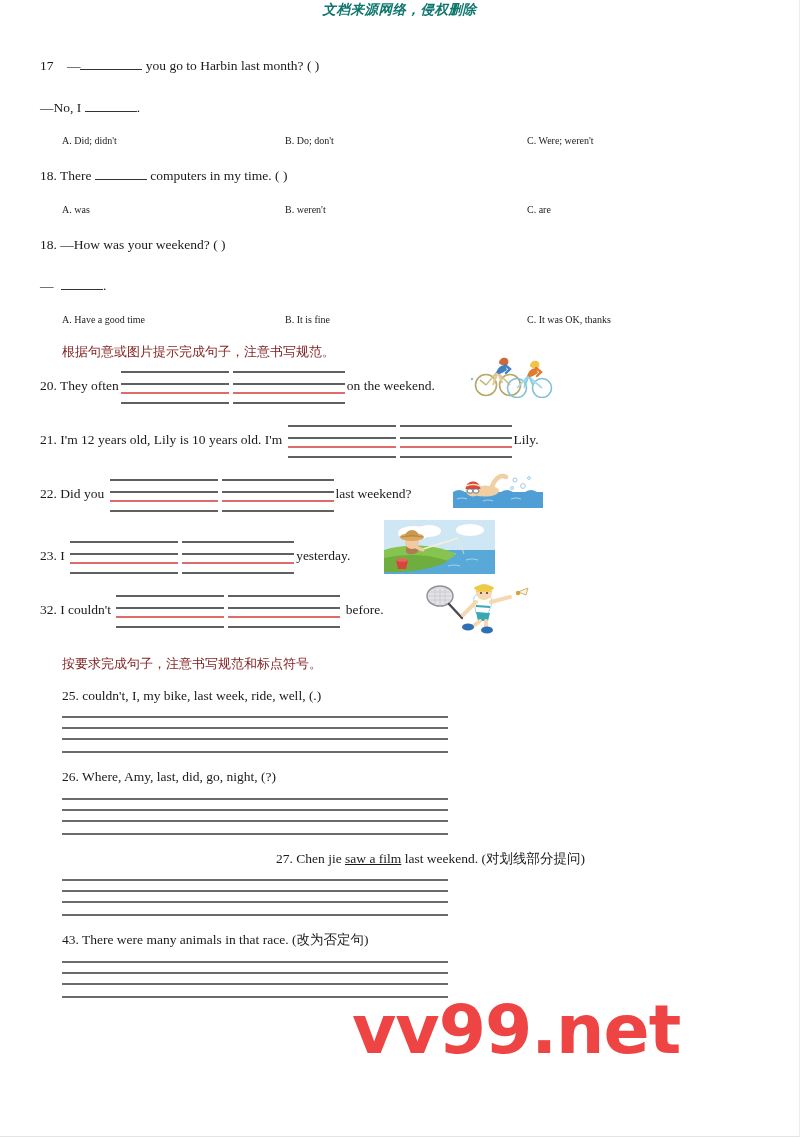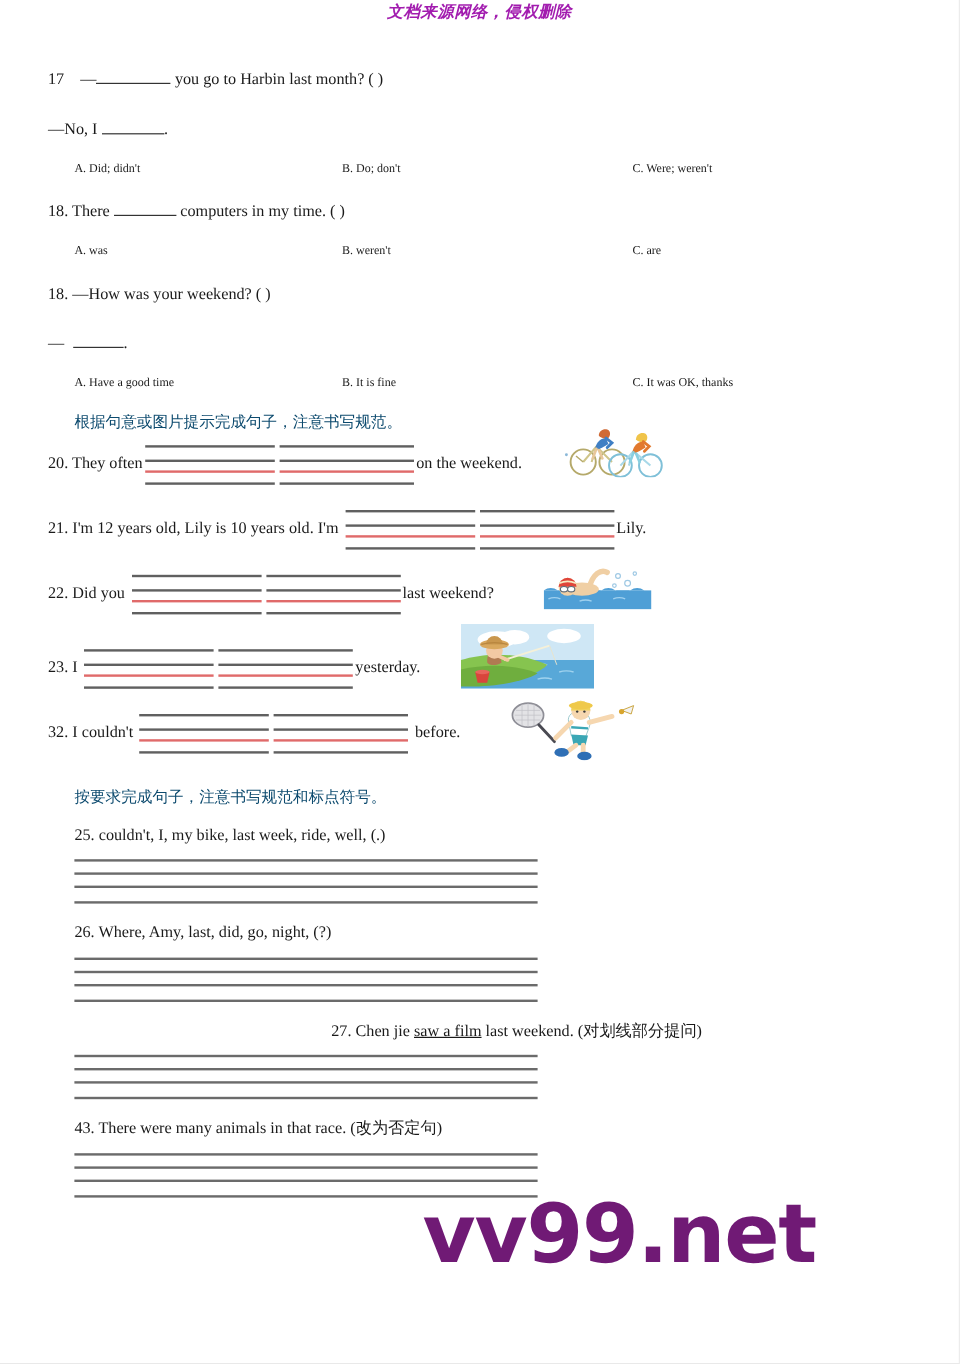--- a/index.html
+++ b/index.html
@@ -22,21 +22,21 @@
     border-right: 1px solid #ececec;
     border-bottom: 1px solid #e4e4e4;
     box-sizing: border-box;
   }
   .page-header {
     text-align: center;
     font-family: "DejaVu Sans", "Liberation Sans", sans-serif;
     font-weight: bold;
     font-style: italic;
     font-size: 13.5px;
-    color: #a21caf;
+    color: #0f766e;
     padding-top: 1px;
     letter-spacing: 0.5px;
   }
   .content {
     position: relative;
     padding: 0 0 0 0;
     z-index: 2;
   }
   .q {
     position: relative;
@@ -47,21 +47,21 @@
   }
   .stem {
     padding-left: 62px;
     font-size: 13.5px;
     line-height: 1.3;
   }
   .section-title {
     padding-left: 62px;
     font-family: "DejaVu Sans", "Liberation Sans", sans-serif;
     font-size: 13px;
-    color: #0c4a6e;
+    color: #7f1d1d;
   }
   
   .opts {
     position: relative;
     height: 22px;
     padding-left: 90px;
     font-size: 10px;
   }
   .opts .opt {
     position: absolute;
@@ -134,21 +134,21 @@
   }
 
   
   .watermark {
     position: absolute;
     left: 352px;
     top: 990px;
     font-family: "DejaVu Sans", "Liberation Sans", sans-serif;
     font-weight: bold;
     font-size: 68px;
-    color: #701a75;
+    color: #ef4444;
     letter-spacing: -1px;
     z-index: 1;
     user-select: none;
     white-space: nowrap;
   }
 
   .row-with-pic { position: relative; }
 </style>
 </head>
 <body>

